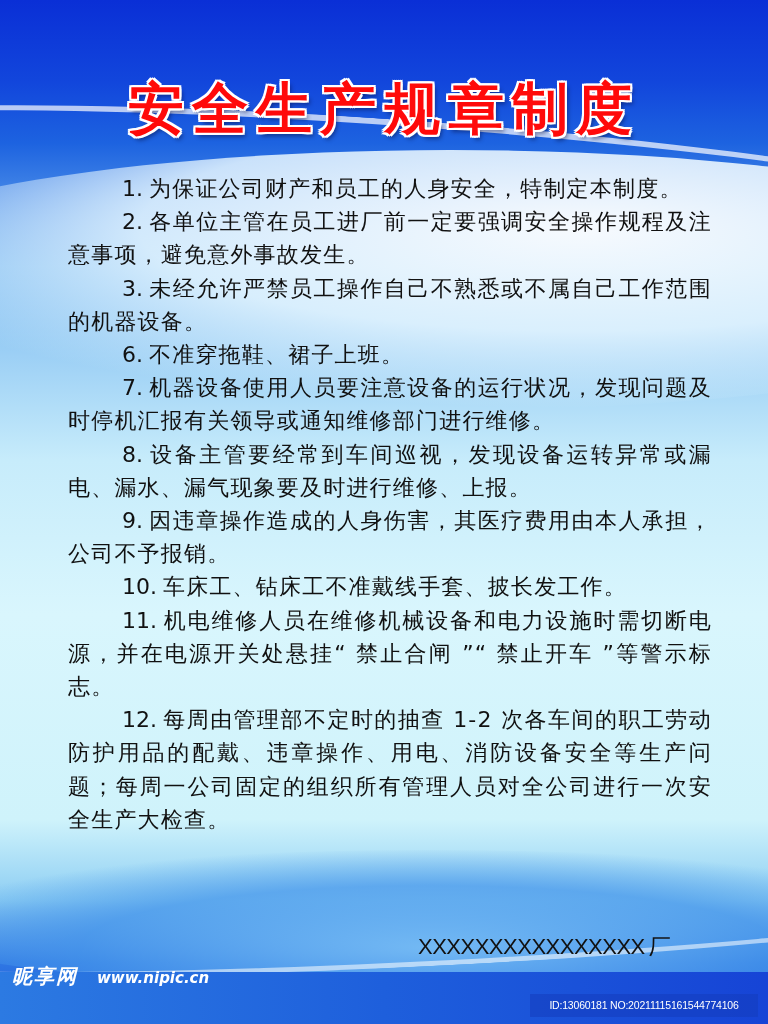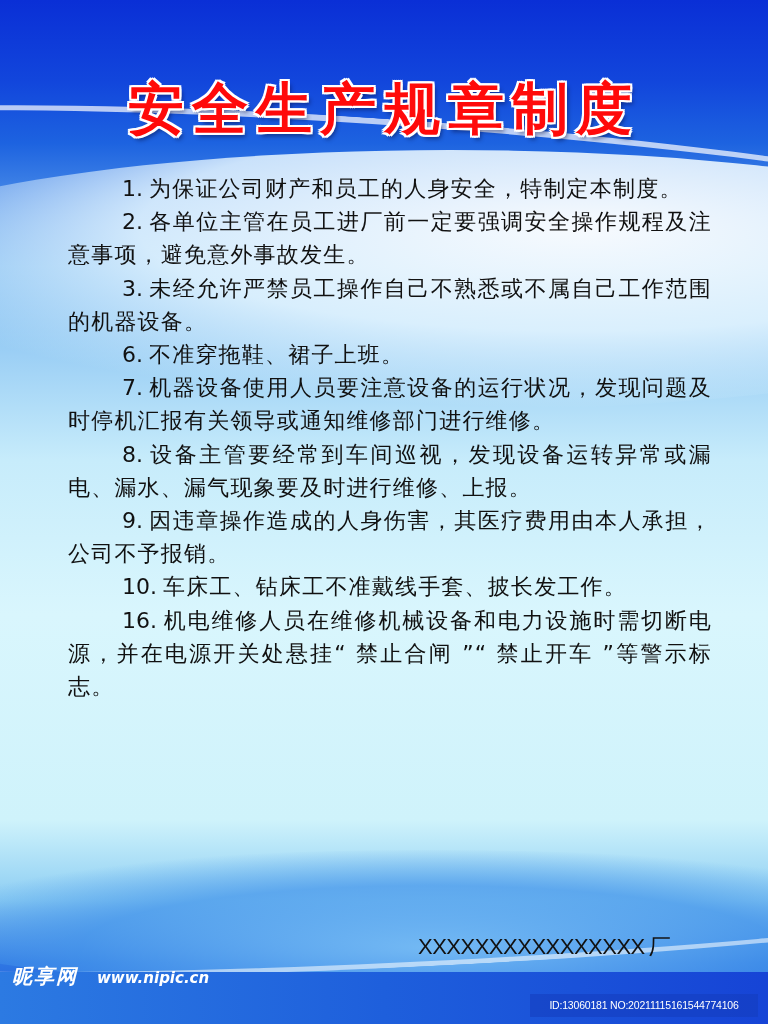--- a/index.html
+++ b/index.html
@@ -58,21 +58,22 @@
 
   <ul class="rules">
     <li class="rule"><span class="num">1.</span><span>为保证公司财产和员工的人身安全，特制定本制度。</span></li>
     <li class="rule"><span class="num">2.</span><span>各单位主管在员工进厂前一定要强调安全操作规程及注意事项，避免意外事故发生。</span></li>
     <li class="rule"><span class="num">3.</span><span>未经允许严禁员工操作自己不熟悉或不属自己工作范围的机器设备。</span></li>
     <li class="rule"><span class="num">6.</span><span>不准穿拖鞋、裙子上班。</span></li>
     <li class="rule"><span class="num">7.</span><span>机器设备使用人员要注意设备的运行状况，发现问题及时停机汇报有关领导或通知维修部门进行维修。</span></li>
     <li class="rule"><span class="num">8.</span><span>设备主管要经常到车间巡视，发现设备运转异常或漏电、漏水、漏气现象要及时进行维修、上报。</span></li>
     <li class="rule"><span class="num">9.</span><span>因违章操作造成的人身伤害，其医疗费用由本人承担，公司不予报销。</span></li>
     <li class="rule"><span class="num">10.</span><span>车床工、钻床工不准戴线手套、披长发工作。</span></li>
-    <li class="rule"><span class="num">16.</span><span>机电维修人员在维修机械设备和电力设施时需切断电源，并在电源开关处悬挂“ 禁止合闸 ”“ 禁止开车 ”等警示标志。</span></li>
+    <li class="rule"><span class="num">11.</span><span>机电维修人员在维修机械设备和电力设施时需切断电源，并在电源开关处悬挂“ 禁止合闸 ”“ 禁止开车 ”等警示标志。</span></li>
+    <li class="rule"><span class="num">12.</span><span>每周由管理部不定时的抽查 1-2 次各车间的职工劳动防护用品的配戴、违章操作、用电、消防设备安全等生产问题；每周一公司固定的组织所有管理人员对全公司进行一次安全生产大检查。</span></li>
   </ul>
 
   <div class="factory">
     <span>XXXXXXXXXXXXXXXX</span><span class="suffix">厂</span>
   </div>
 
   <div class="logo">
     <span class="brand">昵享网</span>
     <span class="url">www.nipic.cn</span>
   </div>

